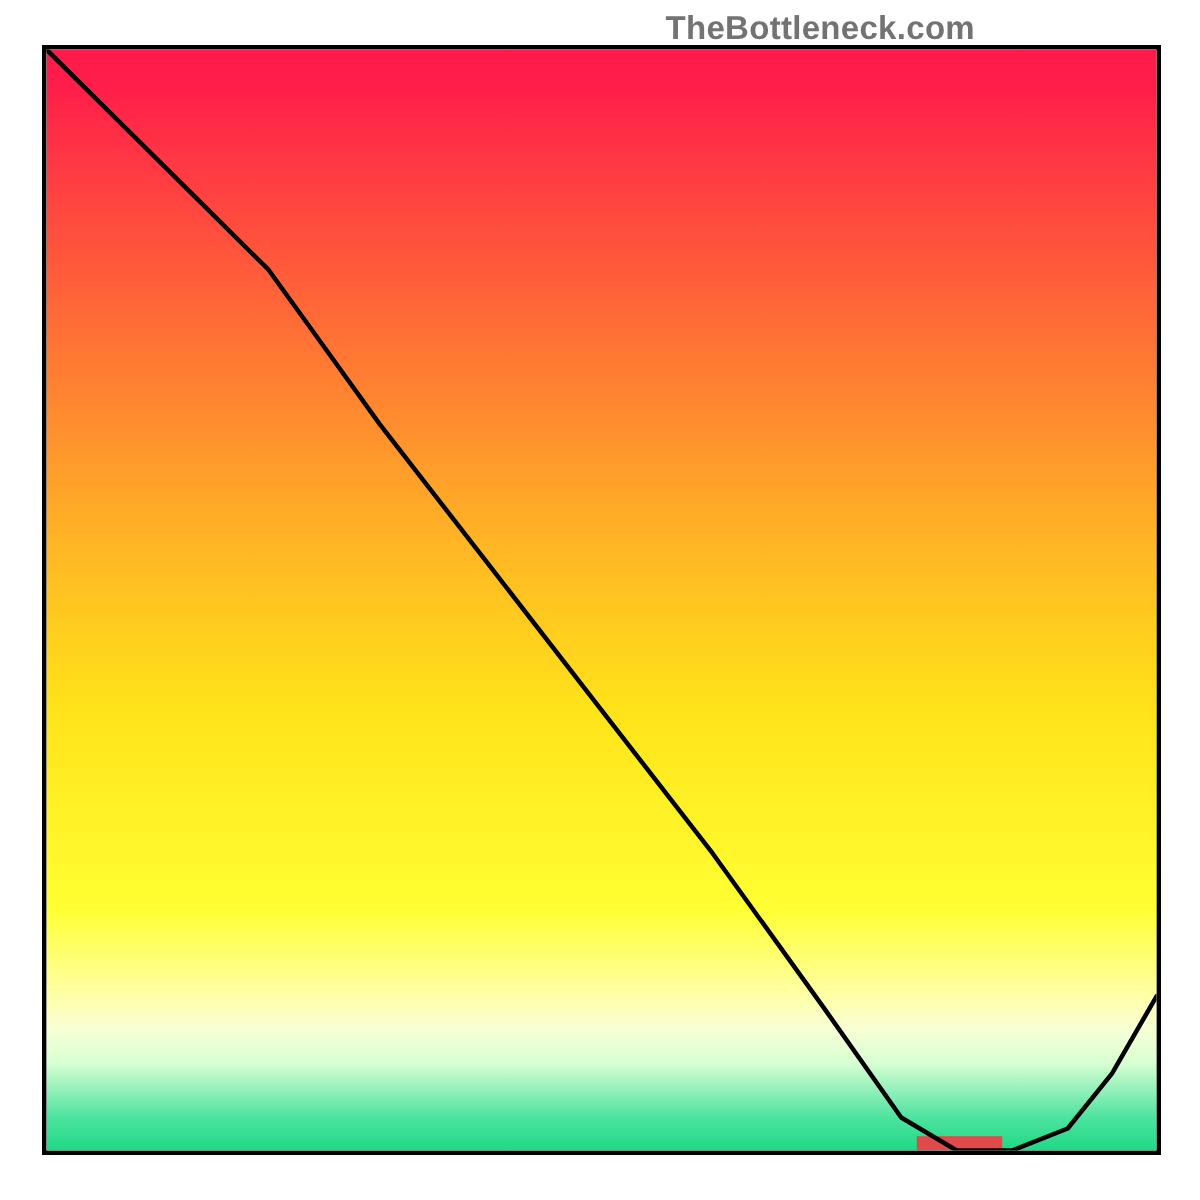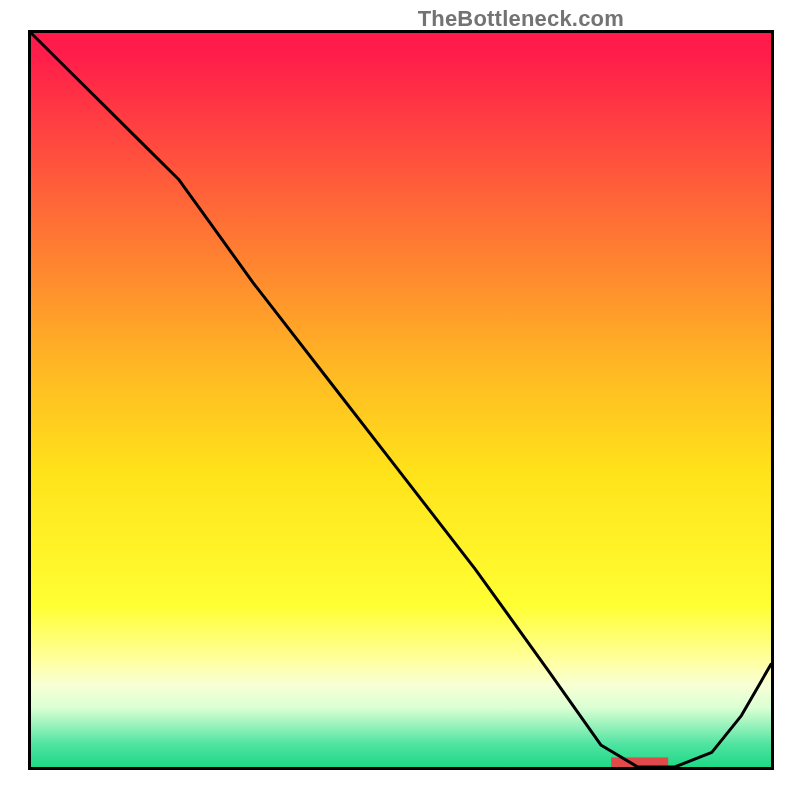--- a/index.html
+++ b/index.html
@@ -8,20 +8,21 @@
     width: 800px;
     height: 800px;
     background: #ffffff;
     overflow: hidden;
     font-family: Arial, Helvetica, sans-serif;
   }
   .frame {
     position: relative;
     width: 636px;
     height: 800px;
+    padding-left: 26px;
   }
   .watermark {
     position: absolute;
     top: 6px;
     right: 12px;
     font-size: 22px;
     font-weight: 600;
     color: #737373;
     letter-spacing: 0.2px;
     user-select: none;

